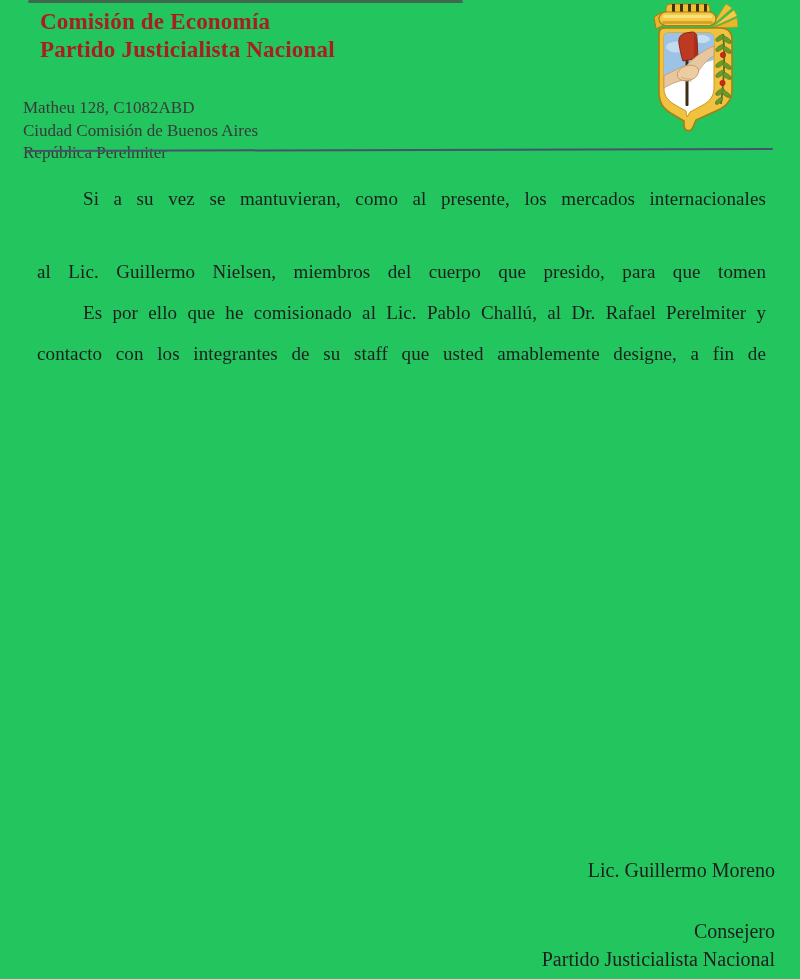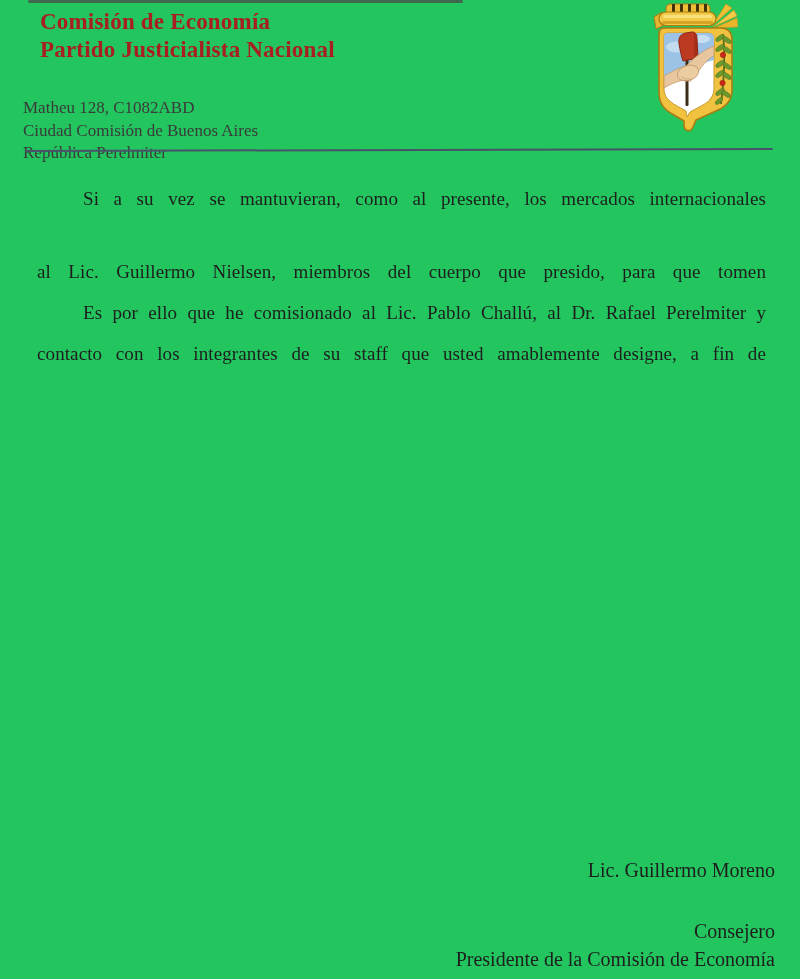--- a/index.html
+++ b/index.html
@@ -137,18 +137,17 @@
       <div class="line justified">contacto con los integrantes de su staff que usted amablemente designe, a fin de</div>
     </div>
     <div class="para">
     </div>
   </main>
 
   <div class="signature">
     <div class="sig-name">Lic. Guillermo Moreno</div>
     <div class="sig-titles">
       <div>Consejero</div>
-      <div>Presidente de la Comisión de Economía</div>
       <div>Partido Justicialista Nacional</div>
     </div>
   </div>
 
 </div>
 
 </body></html>

